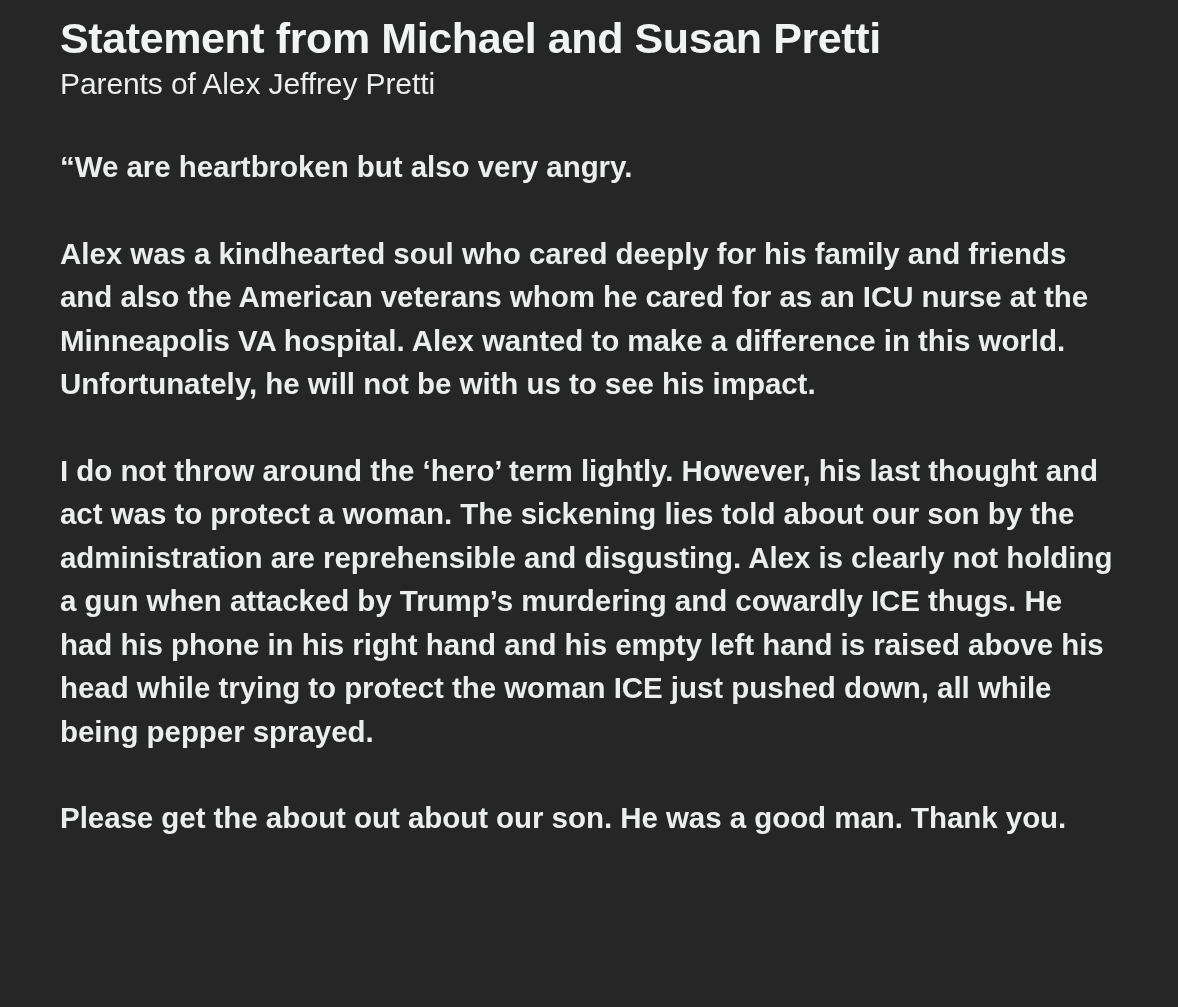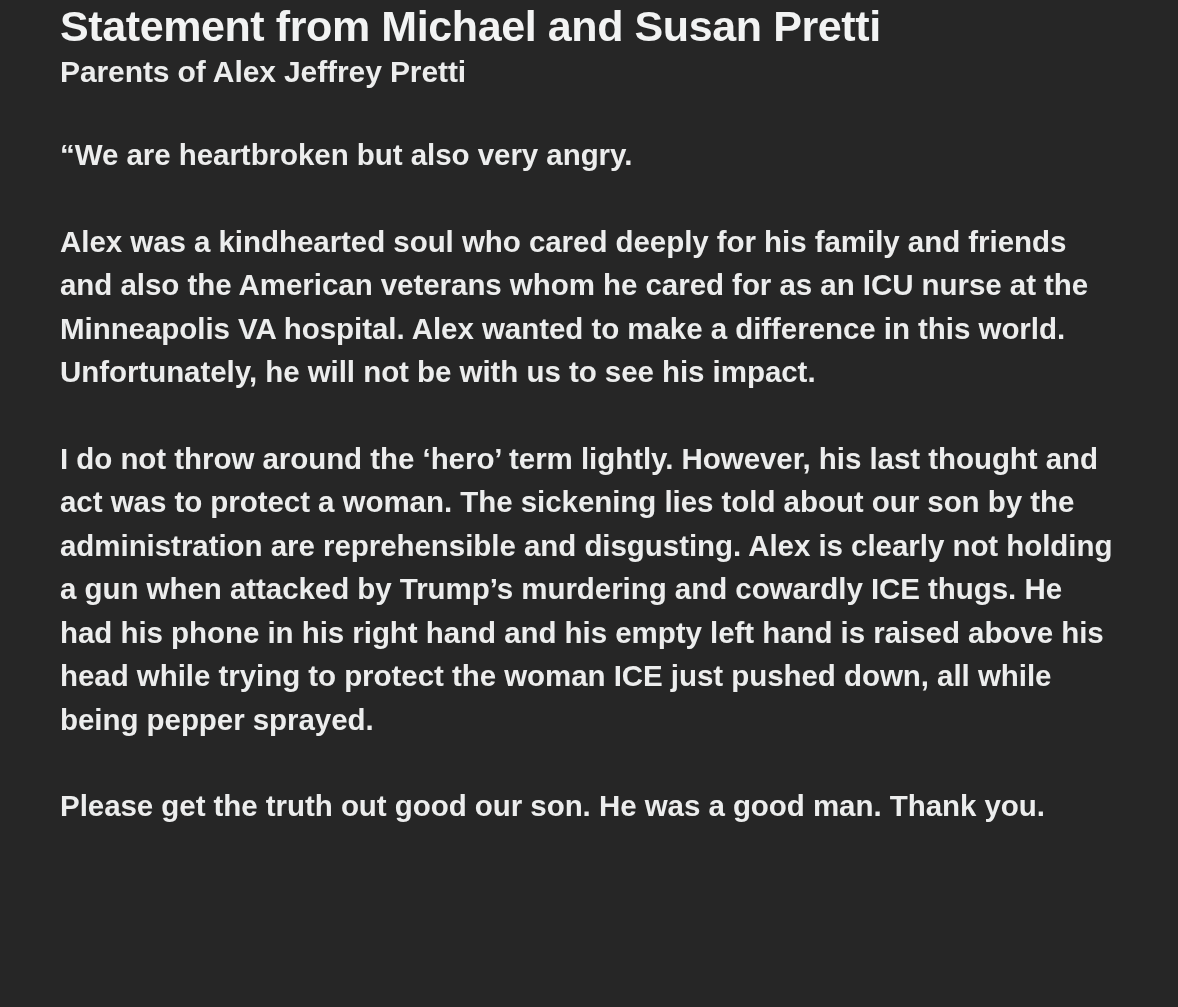--- a/index.html
+++ b/index.html
@@ -13,33 +13,33 @@
     overflow: hidden;
     font-family: "Liberation Sans", sans-serif;
     color: #eceded;
     -webkit-font-smoothing: antialiased;
   }
   .statement-card {
     box-sizing: border-box;
     width: 1178px;
     height: 1007px;
     background: #262626;
-    padding: 2px 62px 0 60px;
+    padding: 14px 62px 0 60px;
   }
   .title {
     font-size: 43px;
     font-weight: 700;
     line-height: 1.12;
     letter-spacing: -0.4px;
     margin: 0;
     color: #f2f3f3;
   }
   .subtitle {
     font-size: 30px;
-    font-weight: 700;
+    font-weight: 400;
     line-height: 1.2;
     margin: 4px 0 0 0;
     color: #eceded;
     letter-spacing: -0.1px;
   }
   .body-block {
     font-size: 29.5px;
     font-weight: 700;
     line-height: 43.5px;
     letter-spacing: -0.05px;
@@ -66,15 +66,15 @@
   <div class="spacer"></div>
 
   <p class="body-block">Alex was a kindhearted soul who cared deeply for his family and friends and also the American veterans whom he cared for as an ICU nurse at the Minneapolis VA hospital. Alex wanted to make a difference in this world. Unfortunately, he will not be with us to see his impact.</p>
 
   <div class="spacer"></div>
 
   <p class="body-block">I do not throw around the ‘hero’ term lightly. However, his last thought and act was to protect a woman. The sickening lies told about our son by the administration are reprehensible and disgusting. Alex is clearly not holding a gun when attacked by Trump’s murdering and cowardly ICE thugs. He had his phone in his right hand and his empty left hand is raised above his head while trying to protect the woman ICE just pushed down, all while being pepper sprayed.</p>
 
   <div class="spacer"></div>
 
-  <p class="body-block">Please get the truth out good our son. He was a good man. Thank you.</p>
+  <p class="body-block">Please get the about out about our son. He was a good man. Thank you.</p>
 
 </div>
 
 </body></html>

